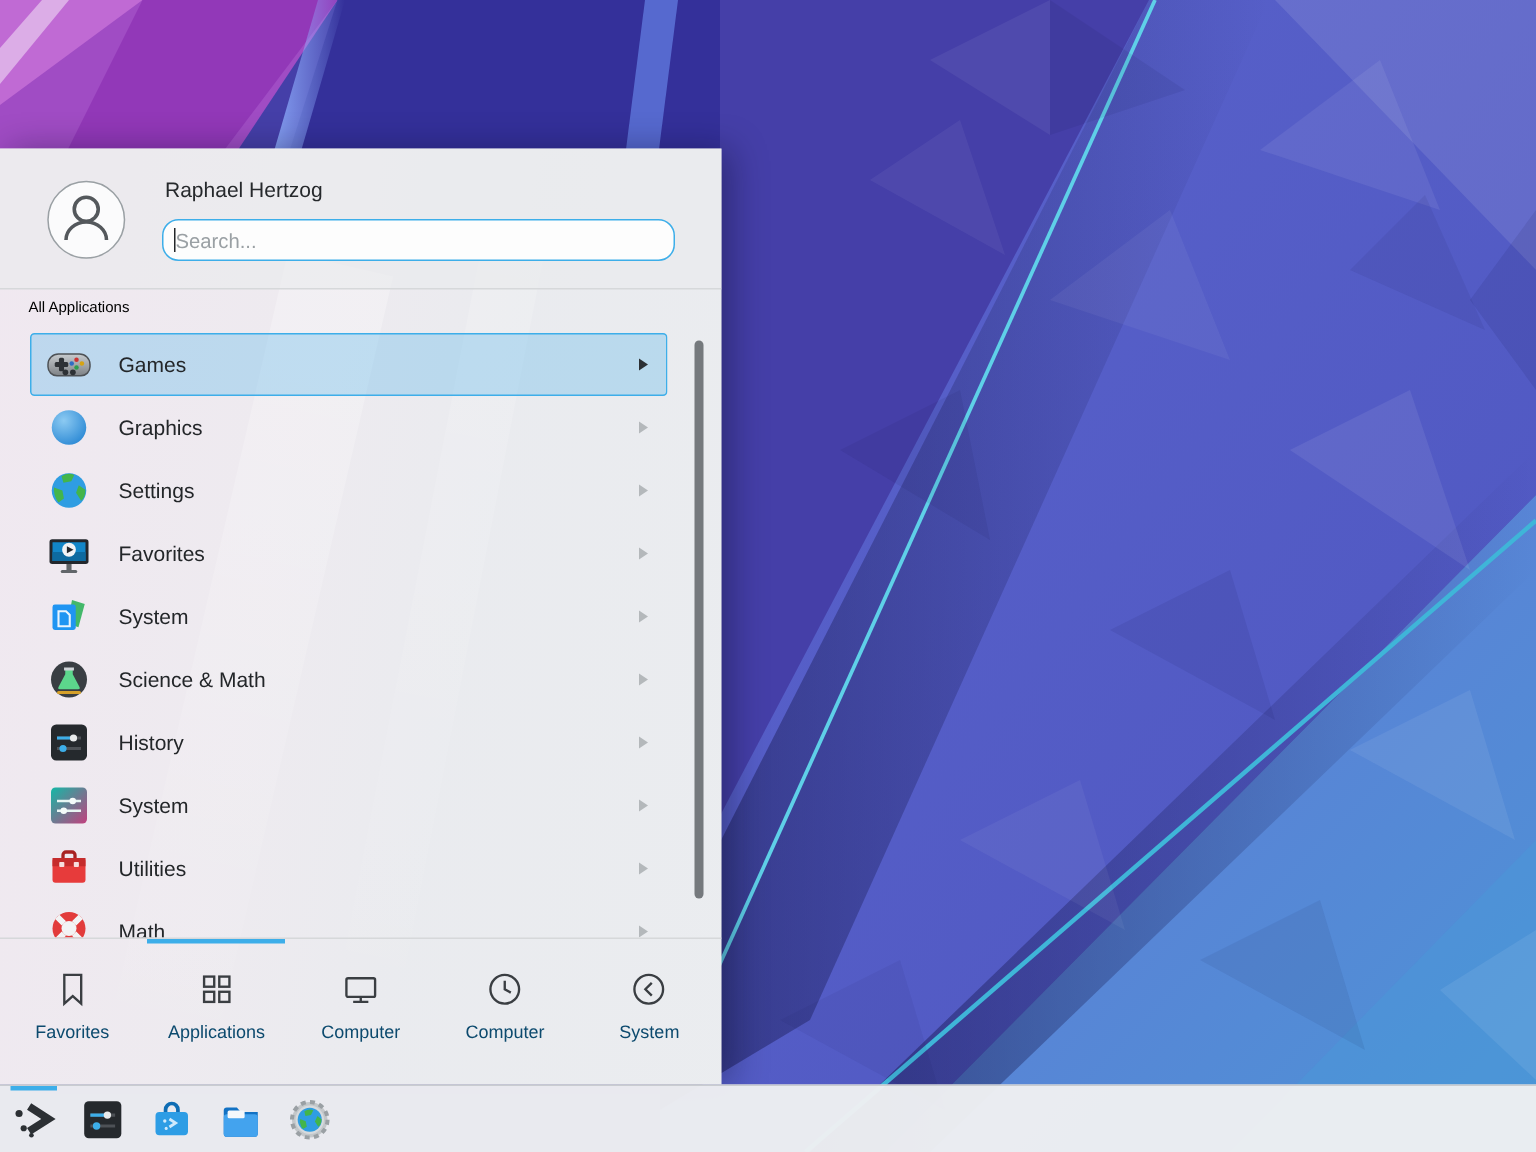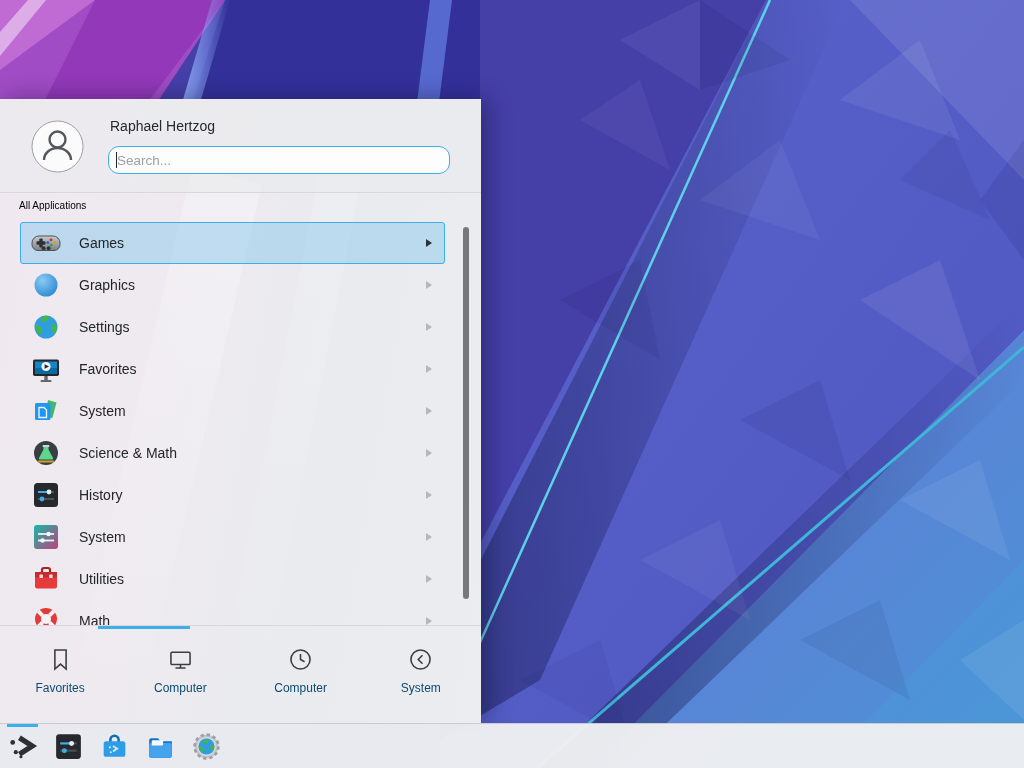--- a/index.html
+++ b/index.html
@@ -305,20 +305,29 @@
 
   <div class="tabbar">
     <div class="tab">
       <svg viewBox="0 0 24 24" fill="none" stroke="#3a3e42" stroke-width="1.4">
         <path d="M7 3.5 h10 v17 l-5 -4.4 -5 4.4 z"></path>
       </svg>
       <span class="tab-label">Favorites</span>
     </div>
     <div class="tab">
       <svg viewBox="0 0 24 24" fill="none" stroke="#3a3e42" stroke-width="1.4">
+        <rect x="4.5" y="4.5" width="6" height="6"></rect>
+          <rect x="13.5" y="4.5" width="6" height="6"></rect>
+        <rect x="4.5" y="13.5" width="6" height="6"></rect>
+          <rect x="13.5" y="13.5" width="6" height="6"></rect>
+      </svg>
+      <span class="tab-label">Applications</span>
+    </div>
+    <div class="tab">
+      <svg viewBox="0 0 24 24" fill="none" stroke="#3a3e42" stroke-width="1.4">
         <rect x="3.5" y="5.5" width="17" height="11" rx="1"></rect>
         <path d="M12 16.5 v3 M7.5 19.5 h9"></path>
       </svg>
       <span class="tab-label">Computer</span>
     </div>
     <div class="tab">
       <svg viewBox="0 0 24 24" fill="none" stroke="#3a3e42" stroke-width="1.4">
         <circle cx="12" cy="12" r="8.5"></circle>
         <path d="M12 7 v5 l3.6 2"></path>
       </svg>

